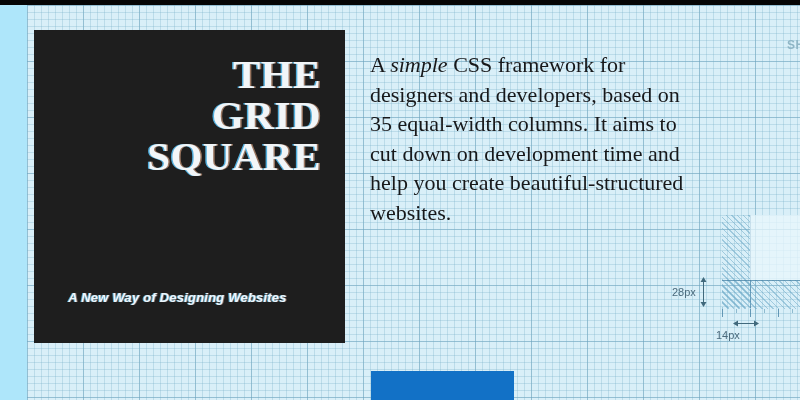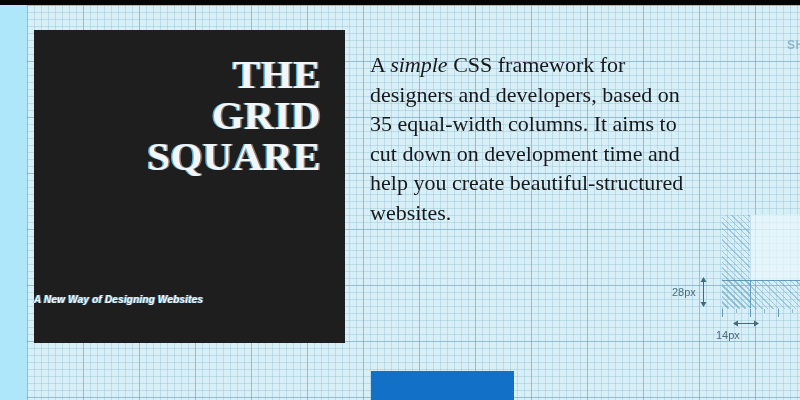--- a/index.html
+++ b/index.html
@@ -89,25 +89,25 @@
       -1.5px 0 rgba(90,200,255,0.85),
        1.5px 0 rgba(255,190,150,0.55);
   }
   .hero-title .ln { display: block; white-space: nowrap; }
 
   .hero-tagline {
     position: absolute;
     left: 0;
     right: 24px;
     bottom: 38px;
-    text-align: left;
+    text-align: center;
     font-family: "Liberation Sans", sans-serif;
     font-style: italic;
     font-weight: bold;
-    font-size: 10px;
+    font-size: 13px;
     letter-spacing: 0.2px;
     color: #eef6fa;
     text-shadow:
       -1px 0 rgba(90,200,255,0.8),
        1px 0 rgba(255,190,160,0.45);
   }
 
   
   .intro {
     position: absolute;

